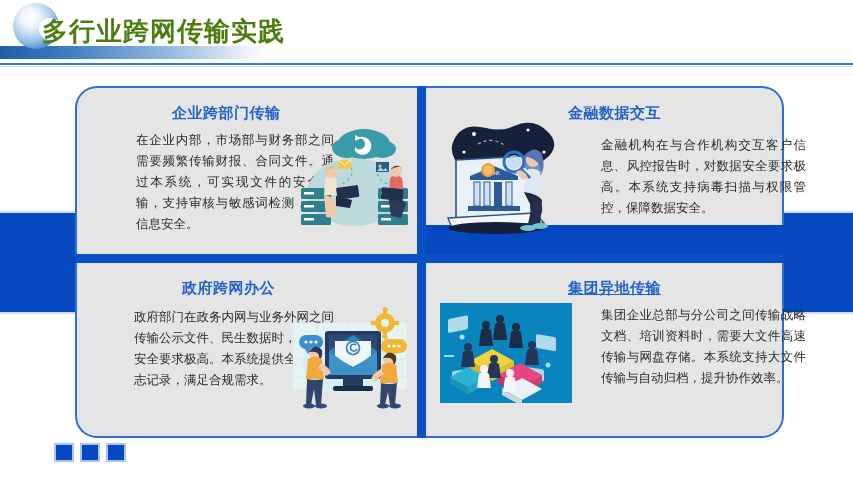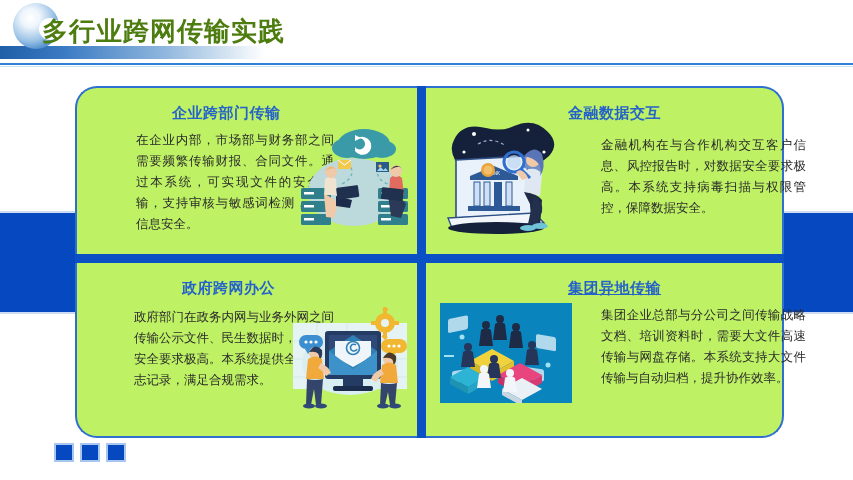--- a/index.html
+++ b/index.html
@@ -35,23 +35,23 @@
   
   .band{position:absolute;left:0;top:213px;width:853px;height:99px;background:#0548bf;}
   .band-top-hair{position:absolute;left:0;top:211px;width:853px;height:2px;background:#cddcf2;}
   .band-bot-hair{position:absolute;left:0;top:312px;width:853px;height:2px;background:#cddcf2;}
 
   
   .cross-v{position:absolute;left:417px;top:86px;width:9px;height:352px;background:#0b50c4;}
   .cross-h{position:absolute;left:75px;top:254px;width:709px;height:9px;background:#0b50c4;}
 
   
-  .card{position:absolute;background:#bef264;box-sizing:border-box;}
+  .card{position:absolute;background:#e5e5e5;box-sizing:border-box;}
   .card-1{left:75px;top:86px;width:342px;height:168px;border:2px solid #2f6fd0;border-right:none;border-bottom:none;border-top-left-radius:22px;}
-  .card-2{left:426px;top:86px;width:358px;height:168px;border:2px solid #2f6fd0;border-left:none;border-bottom:none;border-top-right-radius:22px;}
+  .card-2{left:426px;top:86px;width:358px;height:139px;border:2px solid #2f6fd0;border-left:none;border-bottom:none;border-top-right-radius:22px;}
   .card-3{left:75px;top:263px;width:342px;height:175px;border:2px solid #2f6fd0;border-right:none;border-top:none;border-bottom-left-radius:22px;}
   .card-4{left:426px;top:263px;width:358px;height:175px;border:2px solid #2f6fd0;border-left:none;border-top:none;border-bottom-right-radius:22px;}
 
   .card-title{
     position:absolute;font-size:15px;font-weight:bold;color:#2563c9;
     white-space:nowrap;letter-spacing:.5px;
   }
   .card-body{
     position:absolute;font-size:12.5px;line-height:21px;color:#2b2b2b;
     text-align:justify;

